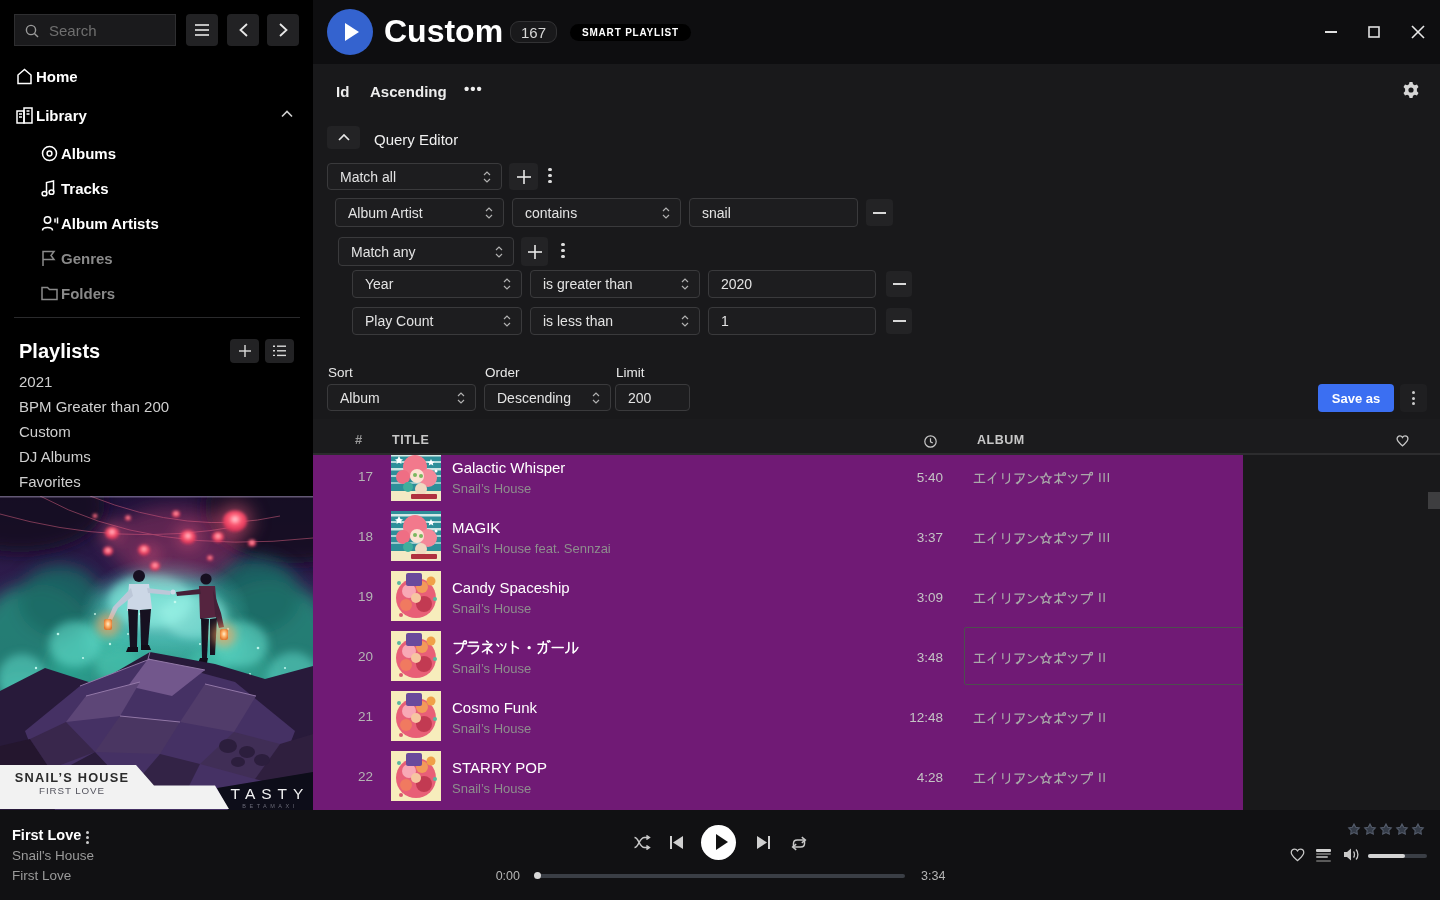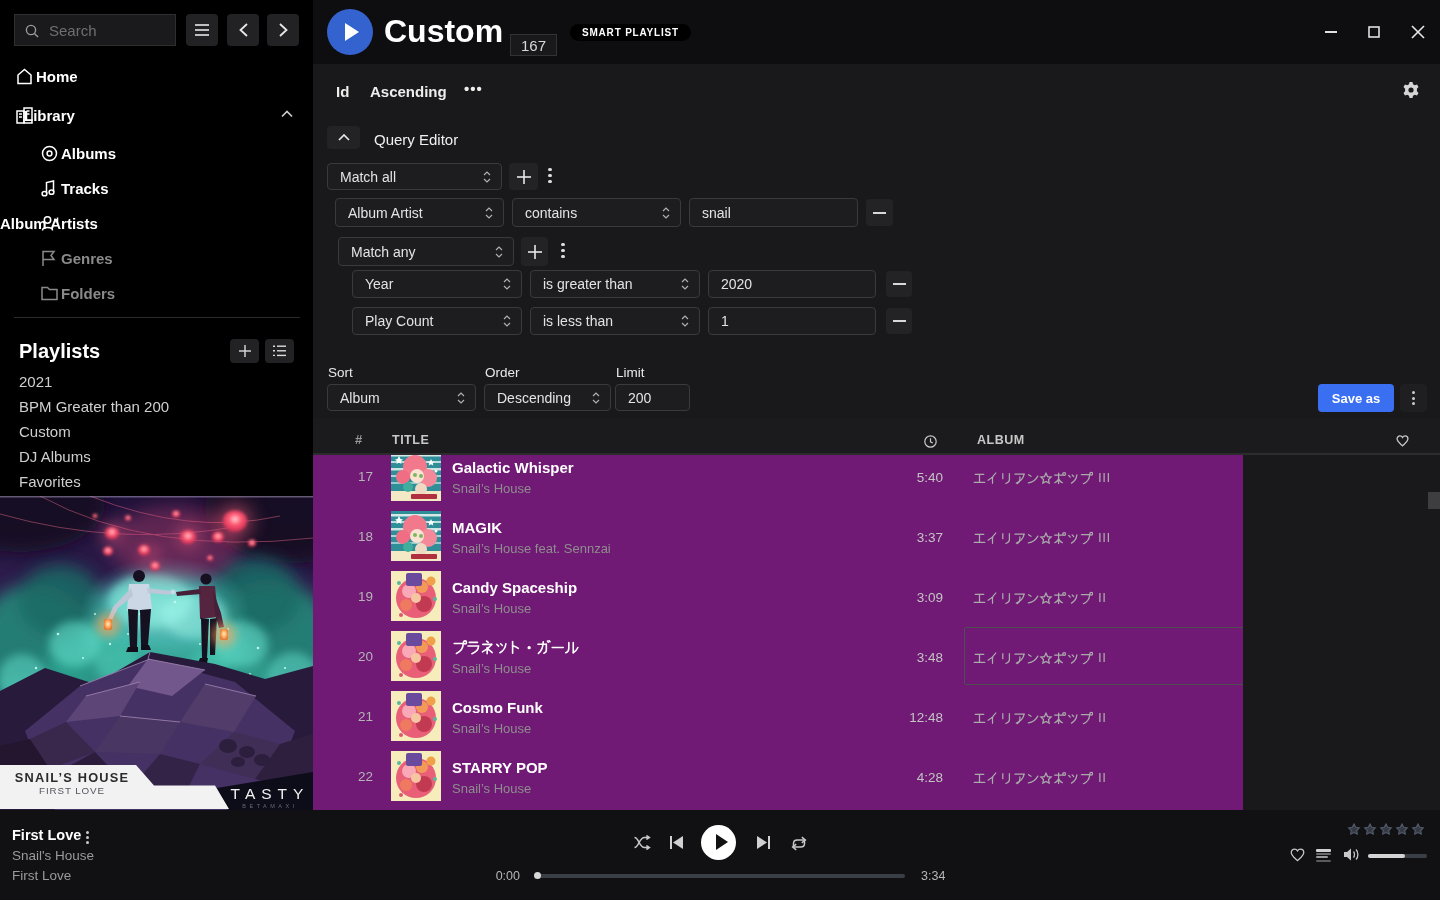--- a/index.html
+++ b/index.html
@@ -23,22 +23,22 @@
   .plitem { position:absolute; left:19px; color:#cfcfcf; font-size:15px; }
 
   
   #topstrip { position:absolute; left:313px; top:0; width:1127px; height:64px; background:#0e0e10; }
   #content { position:absolute; left:313px; top:64px; width:1127px; height:746px; background:#19191b; }
   #playbtn { position:absolute; left:327px; top:9px; width:46px; height:46px; border-radius:50%;
              background:#3463cf; }
   #playbtn:after { content:""; position:absolute; left:18px; top:14px;
     border-left:14px solid #fff; border-top:9px solid transparent; border-bottom:9px solid transparent; }
   #title { position:absolute; left:384px; top:13px; font-size:32px; font-weight:bold; color:#fff; }
-  #badge167 { position:absolute; left:510px; top:34px; width:47px; height:22px; background:#19191b;
-              border:1px solid #323234; border-radius:0; color:#d8d8d8; font-size:15px;
+  #badge167 { position:absolute; left:510px; top:21px; width:47px; height:22px; background:#19191b;
+              border:1px solid #323234; border-radius:9px; color:#d8d8d8; font-size:15px;
               display:flex; align-items:center; justify-content:center; }
   #chip { position:absolute; left:570px; top:24px; height:17px; padding:0 12px; background:#000;
           border-radius:9px; color:#fff; font-size:10px; font-weight:bold; letter-spacing:0.8px;
           display:flex; align-items:center; }
 
   
   .sel, .inp { position:absolute; background:#1d1d1f; border:1px solid #3a3a3c; border-radius:4px;
          color:#e3e3e3; font-size:14px; display:flex; align-items:center; padding-left:12px; }
   .sel:after { content:""; }
   .sqbtn { position:absolute; background:#232325; border-radius:4px; display:flex;
@@ -46,21 +46,21 @@
   .updn { position:absolute; right:10px; top:50%; transform:translateY(-50%); }
   .lbl { position:absolute; color:#e8e8e8; font-size:13.5px; }
 
   
   #listhead { position:absolute; left:313px; top:419px; width:1127px; height:34px; background:#1b1b1d; }
   #listdiv { position:absolute; left:313px; top:453px; width:1127px; height:2px; background:#2c2c2e; }
   #rows { position:absolute; left:313px; top:455px; width:930px; height:355px; background:#701a75; overflow:hidden; }
   .row { position:absolute; left:0; width:1127px; height:60px; }
   .thumb { position:absolute; left:78px; width:50px; height:50px; top:5px; }
   .rnum { position:absolute; left:28px; width:32px; top:23px; text-align:right; font-size:13.5px; color:#b4b4b4; }
-  .rtitle { position:absolute; left:139px; top:13px; font-size:15px; font-weight:bold; color:#fff; }
+  .rtitle { position:absolute; left:139px; top:13px; font-size:15px; font-weight:normal; color:#fff; }
   .rartist { position:absolute; left:139px; top:35px; font-size:13px; color:#8e8e8e; }
   .rtime { position:absolute; left:560px; top:24px; width:70px; text-align:right; font-size:13.5px; color:#c4c4c4; }
   .ralbum { position:absolute; left:660px; top:24px; font-size:13.5px; color:#aaa; }
 
   
   #player { position:absolute; left:0; top:810px; width:1440px; height:90px; background:#111113; }
   .ptxt { position:absolute; left:12px; font-size:13.5px; color:#9a9a9a; }
   .pbar { position:absolute; border-radius:3px; background:#3a3e45; }
 </style>
 </head>
@@ -101,21 +101,21 @@
     </div>
     <div class="navitem" style="top:103px">
       <svg class="navicon" style="left:16px" width="18" height="17" viewBox="0 0 18 17" fill="none" stroke="#fff" stroke-width="1.5">
           <rect x="1" y="4" width="7" height="12"></rect>
           <rect x="8" y="1" width="8" height="15"></rect>
           <line x1="3" y1="7" x2="6" y2="7"></line>
           <line x1="3" y1="10" x2="6" y2="10"></line>
           <line x1="10.5" y1="4" x2="13.5" y2="4"></line>
           <line x1="10.5" y1="7" x2="13.5" y2="7"></line>
         </svg>
-      <span style="padding-left:24px">Library</span>
+      <span style="padding-left:36px">Library</span>
       <svg class="abs" style="left:281px;top:7px" width="12" height="8" viewBox="0 0 12 8" fill="none" stroke="#cfcfcf" stroke-width="1.6">
           <path d="M1,6.5 L6,1.5 L11,6.5"></path>
         </svg>
     </div>
 
     <div class="navitem subitem" style="top:176px">
       <svg class="navicon" style="left:41px" width="16" height="17" viewBox="0 0 16 17" fill="none" stroke="#fff" stroke-width="1.5">
           <path d="M5.5,13.5 L5.5,2.5 L12.5,1 L12.5,12"></path>
           <ellipse cx="3.5" cy="13.7" rx="2.4" ry="2.1"></ellipse>
           <ellipse cx="10.5" cy="12.2" rx="2.4" ry="2.1"></ellipse>
@@ -129,21 +129,21 @@
         </svg>
       <span style="padding-left:61px">Albums</span>
     </div>
     <div class="navitem subitem" style="top:211px">
       <svg class="navicon" style="left:41px" width="18" height="17" viewBox="0 0 18 17" fill="none" stroke="#fff" stroke-width="1.5">
           <circle cx="6.5" cy="5" r="3.2"></circle>
           <path d="M1.5,15.5 C1.5,11.5 11.5,11.5 11.5,15.5"></path>
           <path d="M14,3.5 L14,7.5"></path>
           <path d="M16.5,2.5 L16.5,8.5"></path>
         </svg>
-      <span style="">Album Artists</span>
+      <span style="padding-left:61px">Album Artists</span>
     </div>
     <div class="navitem subitem dim" style="top:246px">
       <svg class="navicon" style="left:41px" width="15" height="17" viewBox="0 0 15 17" fill="none" stroke="#8a8a8a" stroke-width="1.5">
           <path d="M2,16 L2,1.5 L13,1.5 L10,5.5 L13,9.5 L2,9.5"></path>
         </svg>
       <span style="padding-left:61px">Genres</span>
     </div>
     <div class="navitem subitem dim" style="top:281px">
       <svg class="navicon" style="left:41px" width="17" height="15" viewBox="0 0 17 15" fill="none" stroke="#8a8a8a" stroke-width="1.5">
           <path d="M1,13.5 L1,1.5 L6.5,1.5 L8.5,3.5 L16,3.5 L16,13.5 Z"></path>

